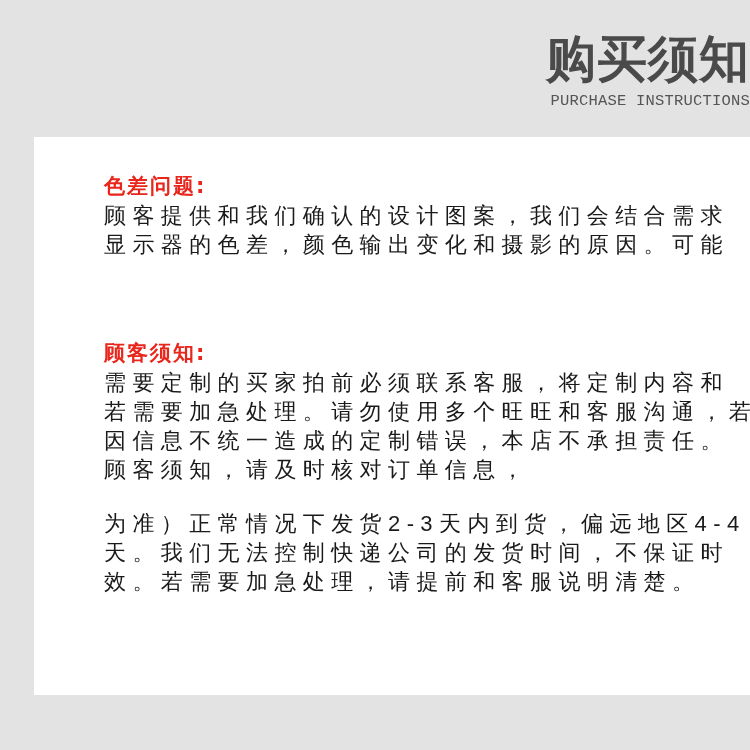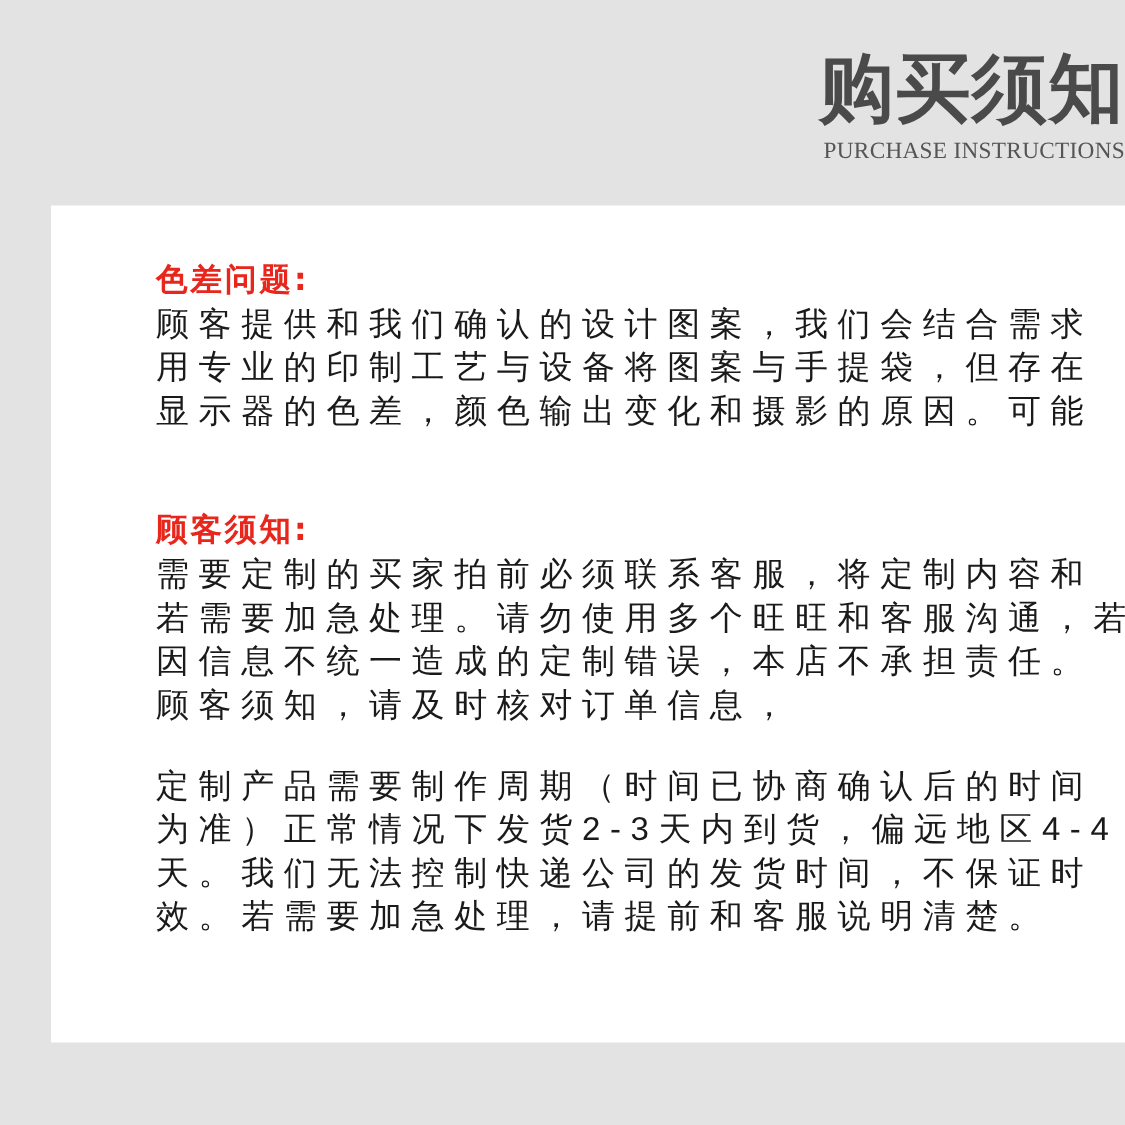--- a/index.html
+++ b/index.html
@@ -24,21 +24,21 @@
     .title {
       font-family: "DejaVu Sans", sans-serif;
       font-weight: bold;
       font-size: 50px;
       line-height: 58px;
       color: #4a4a4a;
       letter-spacing: 1px;
       margin: 0;
     }
     .subtitle {
-      font-family: Liberation Serif, serif;
+      font-family: Liberation Mono, monospace;
       font-size: 15.5px;
       line-height: 20px;
       color: #555555;
       letter-spacing: 0.2px;
       margin-top: 3px;
     }
     .card {
       position: absolute;
       left: 34px;
       top: 137px;
@@ -86,37 +86,35 @@
   <h1 class="title">购买须知</h1>
   <div class="subtitle">PURCHASE INSTRUCTIONS</div>
 </div>
 
 <div class="card">
 
   <div class="section" id="s1">
     <h2 class="section-heading">色差问题:</h2>
     <p class="section-body">
       <span class="line">顾客提供和我们确认的设计图案，我们会结合需求</span>
-      <span class="line">用专业的印制工艺与设备将图案与手提袋，但存在</span>
       <span class="line">显示器的色差，颜色输出变化和摄影的原因。可能</span>
     </p>
   </div>
 
   <div class="section" id="s2">
     <h2 class="section-heading">顾客须知:</h2>
     <p class="section-body">
       <span class="line">需要定制的买家拍前必须联系客服，将定制内容和</span>
       <span class="line">若需要加急处理。请勿使用多个旺旺和客服沟通，若</span>
       <span class="line">因信息不统一造成的定制错误，本店不承担责任。</span>
       <span class="line">顾客须知，请及时核对订单信息，</span>
     </p>
   </div>
 
   <div class="section" id="s3">
     <p class="section-body">
-      <span class="line">定制产品需要制作周期（时间已协商确认后的时间</span>
       <span class="line">为准）正常情况下发货2-3天内到货，偏远地区4-4</span>
       <span class="line">天。我们无法控制快递公司的发货时间，不保证时</span>
       <span class="line">效。若需要加急处理，请提前和客服说明清楚。</span>
     </p>
   </div>
 
 </div>
 
 </body></html>

